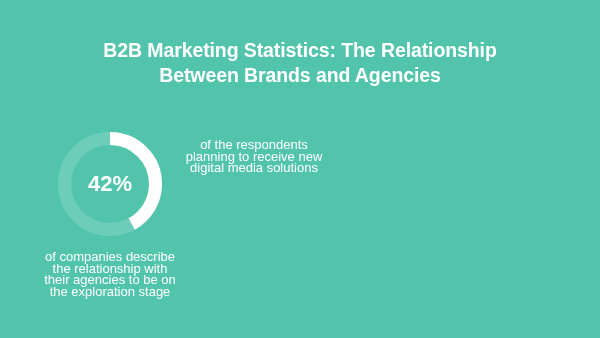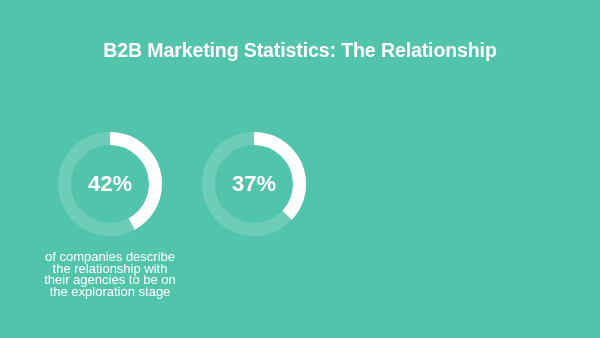--- a/index.html
+++ b/index.html
@@ -88,42 +88,37 @@
     font-weight: normal;
   }
 </style>
 </head>
 <body style="background: rgb(83, 196, 172);">
 
 <div id="infographic" style="background: rgb(83, 196, 172);">
 
   <div id="title">
     <span class="line">B2B Marketing Statistics: The Relationship</span>
+    <span class="line">Between Brands and Agencies</span>
   </div>
 
   <div id="stats">
 
     <div class="stat">
       <div class="donut-wrap">
         <svg viewBox="0 0 112 112">
           <circle cx="56" cy="56" r="45.5" fill="none" stroke="#6ecdb8" stroke-width="13"></circle>
           <circle class="donut-arc" cx="56" cy="56" r="45.5" fill="none" stroke="#ffffff" stroke-width="13" stroke-linecap="butt" stroke-dasharray="120.07167122020189 165.81326025646928" stroke-dashoffset="0"></circle>
         </svg>
         <div class="donut-value">42%</div>
       </div>
       <div class="caption">of companies describe the relationship with their agencies to be on the exploration stage</div>
     </div>
 
     <div class="stat">
-      <div class="donut-wrap">
-        <svg viewBox="0 0 112 112">
-          <circle cx="56" cy="56" r="45.5" fill="none" stroke="#6ecdb8" stroke-width="13"></circle>
-          <circle class="donut-arc" cx="56" cy="56" r="45.5" fill="none" stroke="#ffffff" stroke-width="13" stroke-linecap="butt" stroke-dasharray="105.77742464636833 180.10750683030284" stroke-dashoffset="0"></circle>
-        </svg>
-        <div class="donut-value">37%</div>
-      </div>
+      <div class="caption">of the respondents planning to receive new digital media solutions</div>
     </div>
 
     <div class="stat">
     </div>
 
   </div>
 </div>
 
 </body></html>

